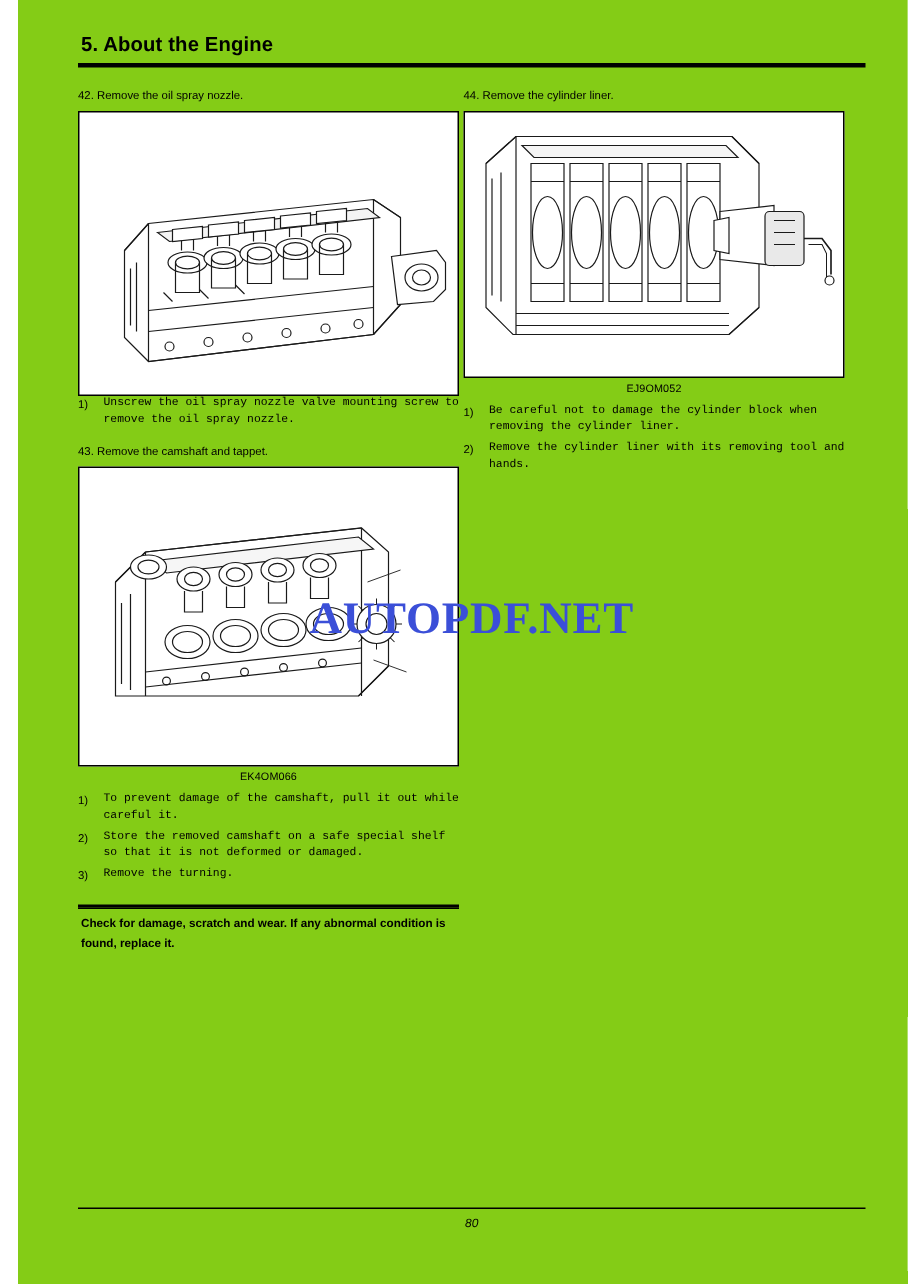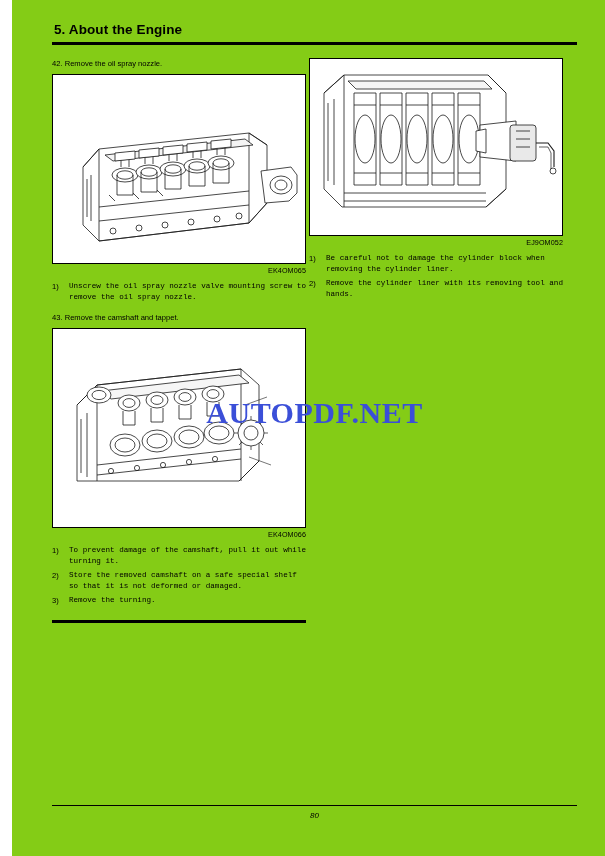--- a/index.html
+++ b/index.html
@@ -56,21 +56,21 @@
     box-sizing: border-box;
     position: relative;
     background: #fff;
     overflow: hidden;
   }
   .fig-a { height: 190px; }
   .fig-b { height: 178px; }
   .fig-c { height: 200px; }
   .fig-code {
     font-size: 7.2px;
-    text-align: right;
+    text-align: center;
     margin-top: 2px;
     margin-bottom: 6px;
     letter-spacing: 0.1px;
   }
   ol.notes {
     list-style: none;
     margin: 0 0 8px 0;
     padding: 0;
   }
   ol.notes li {
@@ -225,21 +225,20 @@
               <circle cx="86" cy="153" r="3"></circle>
               <circle cx="112" cy="150" r="3"></circle>
               <circle cx="138" cy="147" r="3"></circle>
               <circle cx="164" cy="144" r="3"></circle>
               <circle cx="186" cy="141" r="3"></circle>
 
               <path d="M56 120 L62 126 M80 118 L86 124 M104 115 L110 121"></path>
             </g>
           </svg>
         </div>
-        <div class="fig-code">EK4OM065</div>
 
         <ol class="notes">
           <li>
             <span class="num">1)</span>
             <span class="txt">Unscrew the oil spray nozzle valve mounting screw to remove the oil spray nozzle.</span>
           </li>
         </ol>
 
         <div class="step-head">43. Remove the camshaft and tappet.</div>
 
@@ -318,41 +317,43 @@
               <path d="M192 76 L214 68" stroke-width="0.6"></path>
               <path d="M196 128 L218 136" stroke-width="0.6"></path>
             </g>
           </svg>
         </div>
         <div class="fig-code">EK4OM066</div>
 
         <ol class="notes">
           <li>
             <span class="num">1)</span>
-            <span class="txt">To prevent damage of the camshaft, pull it out while turning it.</span>
+            <span class="txt">To prevent damage of the camshaft, pull it out while careful it.</span>
           </li>
           <li>
             <span class="num">2)</span>
             <span class="txt">Store the removed camshaft on a safe special shelf so that it is not deformed or damaged.</span>
           </li>
           <li>
             <span class="num">3)</span>
             <span class="txt">Remove the turning.</span>
           </li>
         </ol>
 
         <div class="caution-box">
           <div class="caution-rule"></div>
           <div class="caution-rule"></div>
+          <div class="caution-body">Check for damage, scratch and wear. If any abnormal condition is found, replace it.</div>
         </div>
 
       </div>
 
       <div class="col">
 
+        <div class="step-head">44. Remove the cylinder liner.</div>
 
         <div class="figure fig-b">
           <svg width="252" height="176" viewBox="0 0 252 176">
             <g fill="none" stroke="#1a1a1a" stroke-width="0.8">
 
               <path d="M14 130 L14 34 L34 16 L178 16 L196 34 L196 130 L176 148 L32 148 Z" fill="#ffffff"></path>
               <path d="M34 16 L34 148"></path>
               <path d="M14 34 L34 16"></path>
               <path d="M178 16 L196 34"></path>
               <path d="M176 148 L196 130"></path>

